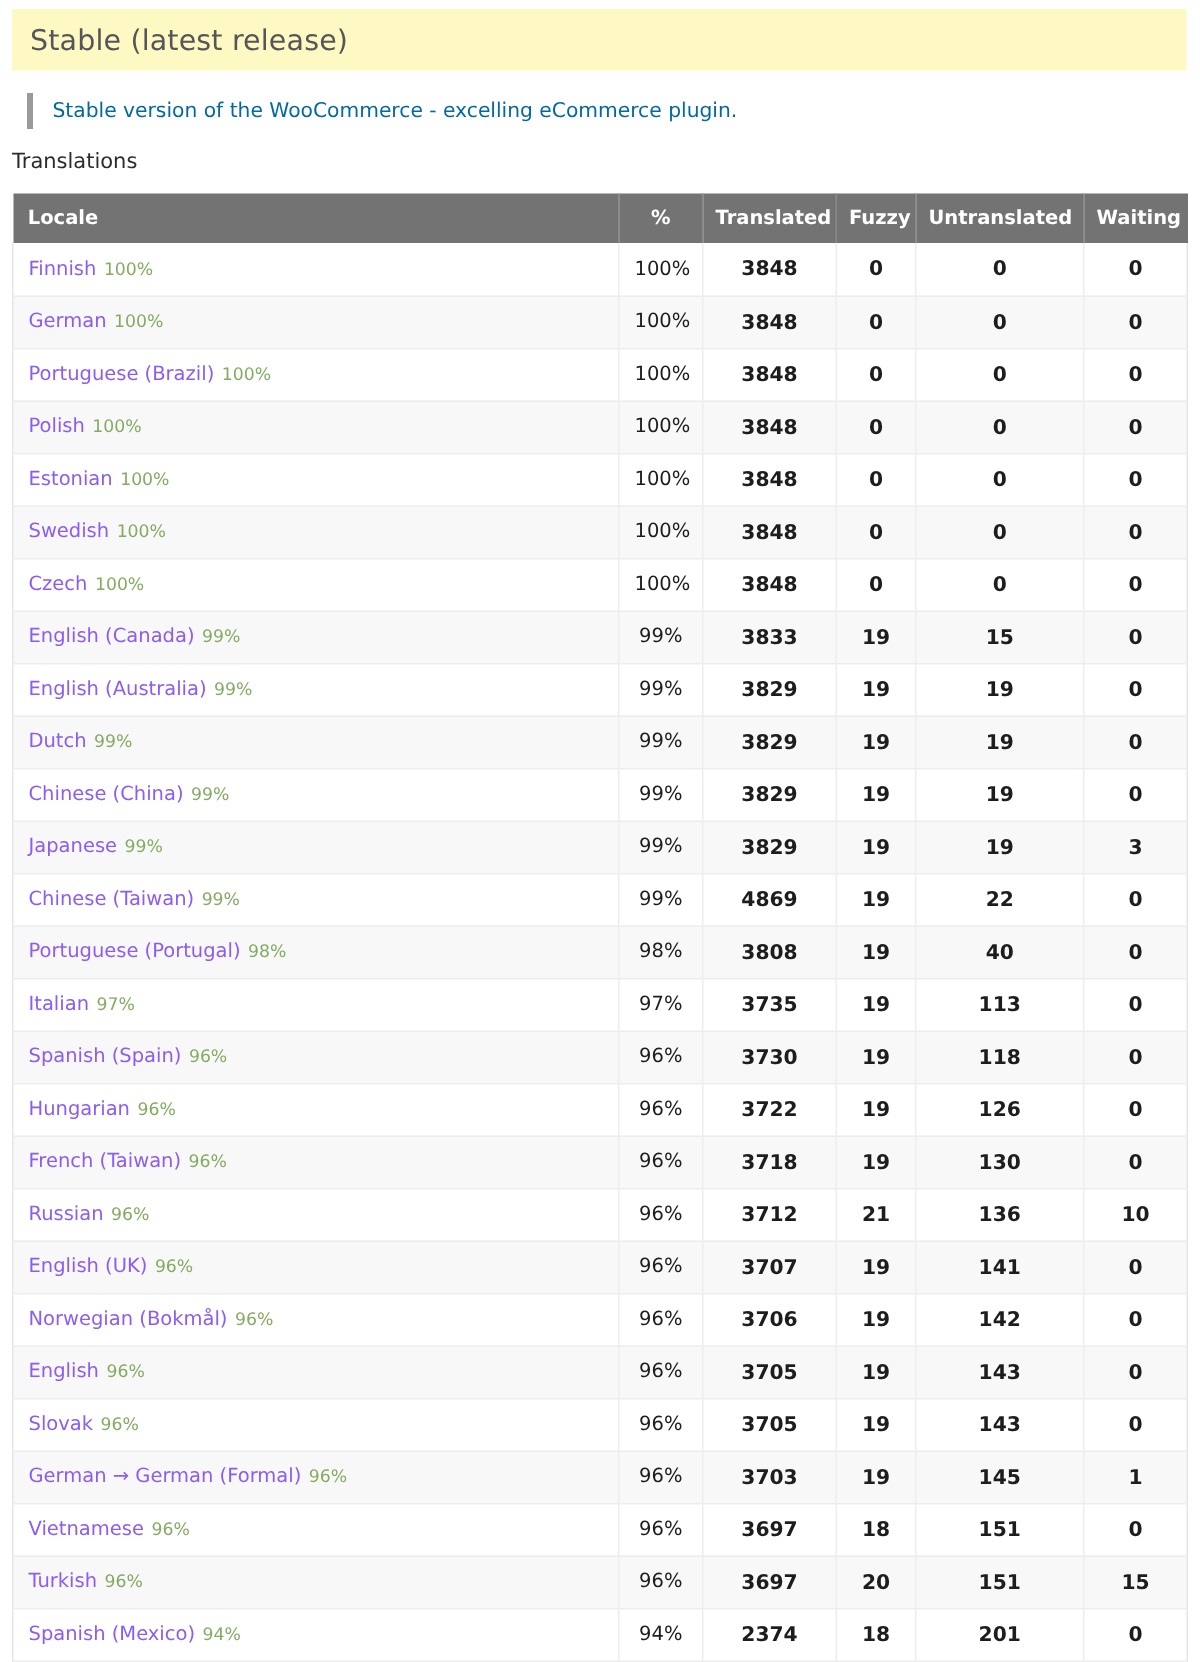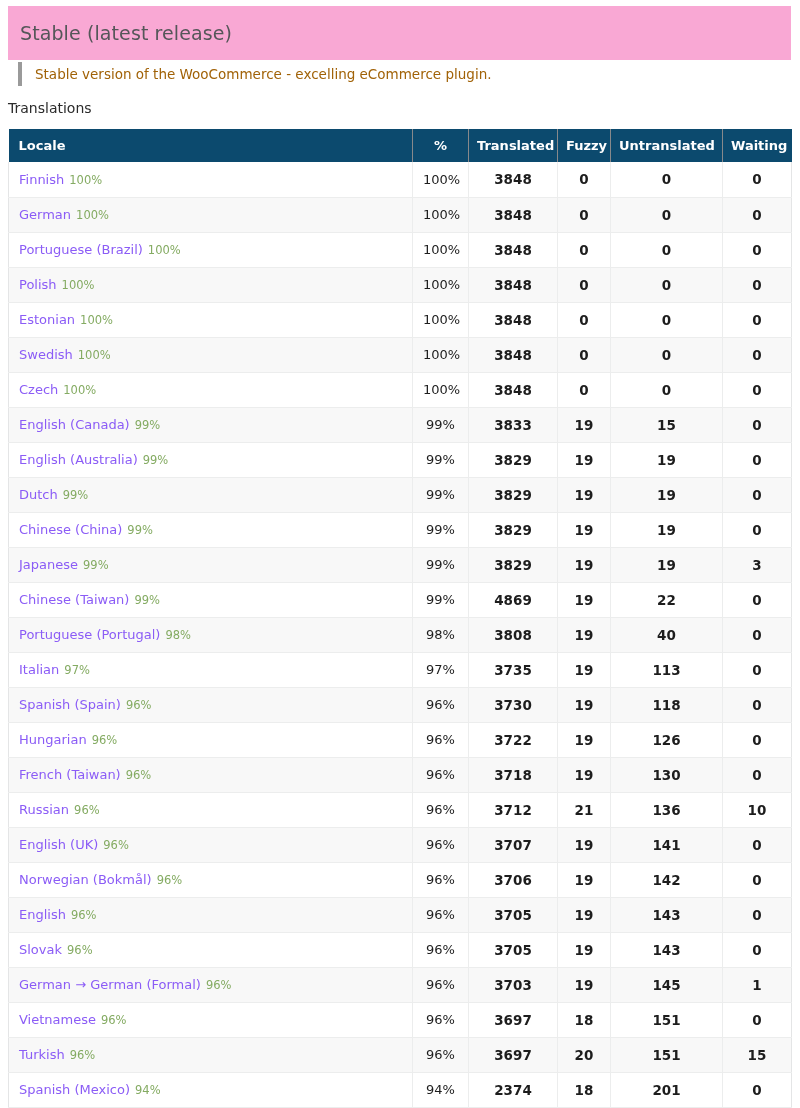--- a/index.html
+++ b/index.html
@@ -9,22 +9,22 @@
     background: #ffffff;
     font-family: "DejaVu Sans", "Liberation Sans", sans-serif;
     -webkit-font-smoothing: antialiased;
   }
   .page { width: 800px; height: 1108px; overflow: hidden; position: relative; }
 
   
   .release-banner {
     position: absolute;
     left: 8px; top: 6px;
-    width: 783px; height: 54px;
-    background: #f9a8d4;
+    width: 783px; height: 41px;
+    background: #fef9c3;
     display: flex; align-items: center;
   }
   .release-banner-title {
     padding-left: 12px;
     font-size: 19px;
     font-weight: 400;
     color: #555659;
     letter-spacing: 0.1px;
     white-space: nowrap;
   }
@@ -34,21 +34,21 @@
     position: absolute;
     left: 18px; top: 62px;
     width: 760px;
     min-height: 24px;
     border-left: 4px solid #9a9a9a;
     display: flex; align-items: center;
   }
   .description-text {
     padding-left: 13px;
     font-size: 13.5px;
-    color: #a16207;
+    color: #0369a1;
     line-height: 20px;
     white-space: nowrap;
   }
 
   
   .section-heading {
     position: absolute;
     left: 8px; top: 100px;
     font-size: 14px;
     font-weight: normal;
@@ -62,21 +62,21 @@
     left: 8px; top: 129px;
     width: 783px;
   }
   table.translations {
     width: 783px;
     border-collapse: collapse;
     table-layout: fixed;
     font-size: 13px;
   }
   table.translations thead th {
-    background: #0c4a6e;
+    background: #737373;
     color: #ffffff;
     font-weight: bold;
     font-size: 13px;
     height: 33px;
     padding: 0 10px;
     text-align: left;
     border-right: 1px solid #88898b;
     white-space: nowrap;
     vertical-align: middle;
   }

